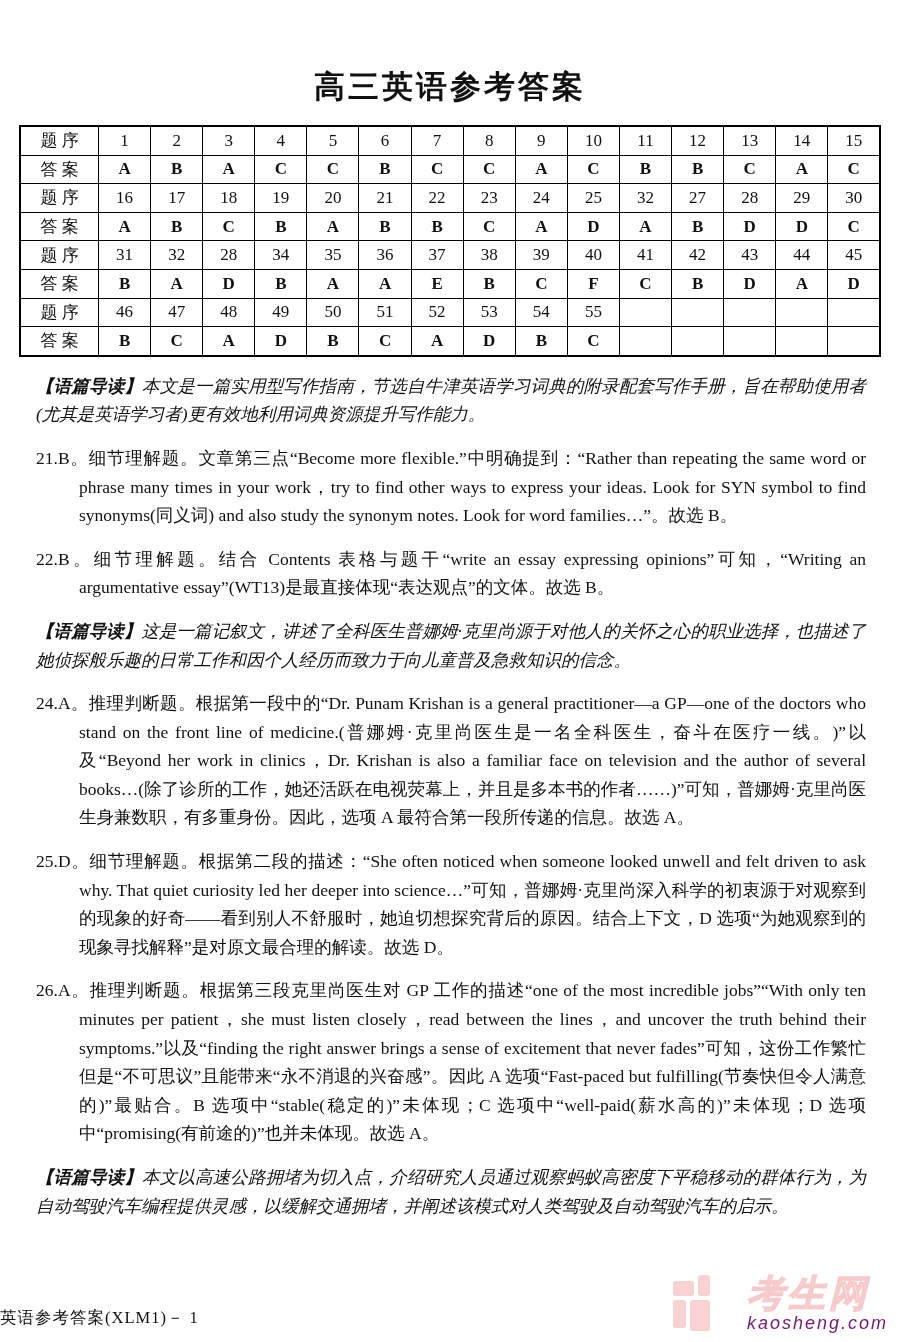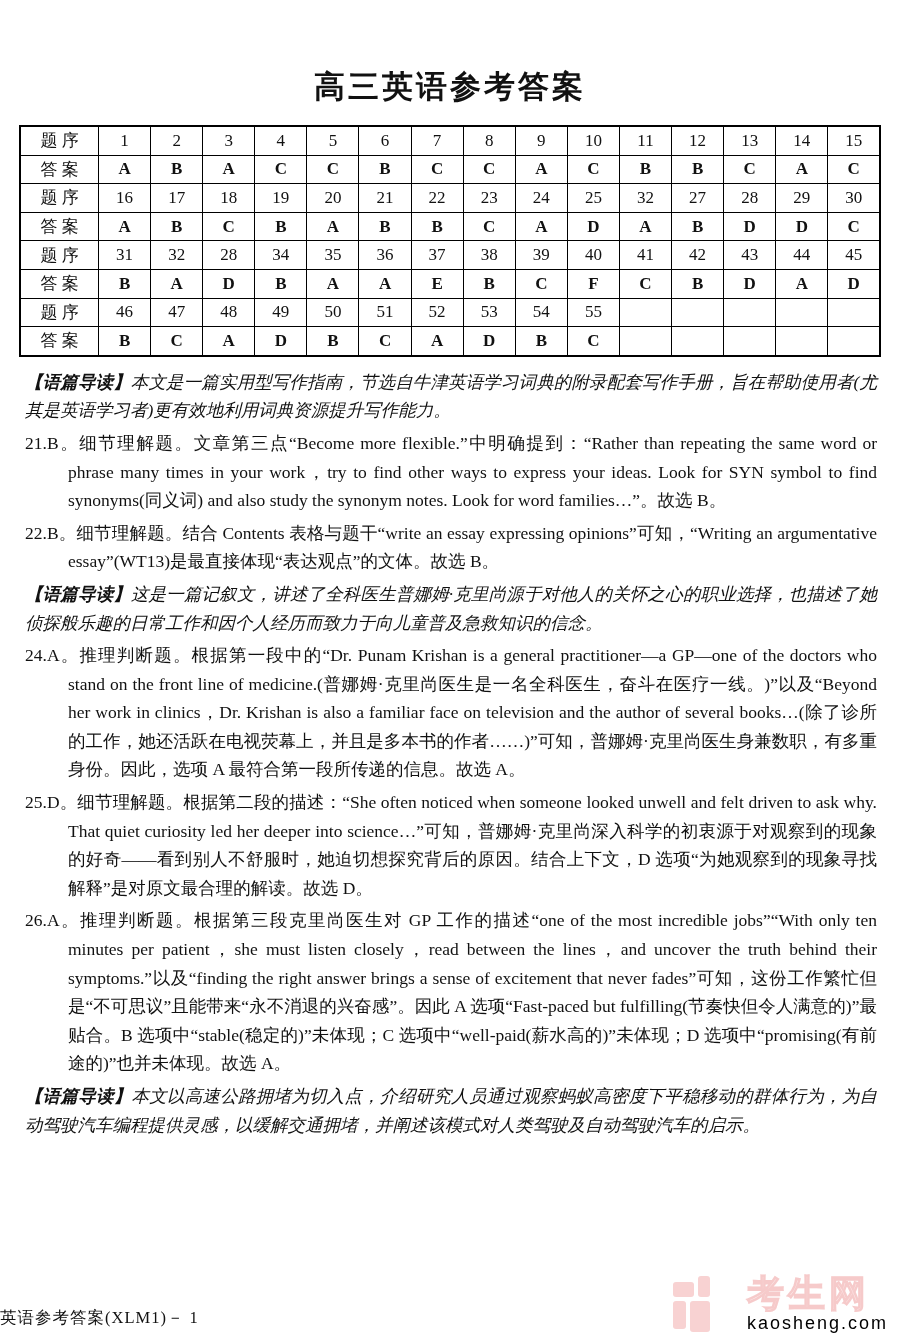--- a/index.html
+++ b/index.html
@@ -44,21 +44,21 @@
     font-weight:bold;
     font-family:"Liberation Serif","DejaVu Serif",serif;
   }
   .content{
     margin:11px 19px 0 21px;
     font-size:17.5px;
     line-height:28.6px;
     text-align:justify;
   }
   .content p{
-    margin:4px;
+    margin:15px;
   }
   .daodu .tag{
     font-weight:bold;
   }
   .daodu{
     font-style:italic;
   }
   .item{
     padding-left:43px;
     text-indent:-43px;
@@ -70,23 +70,24 @@
     width:100%;
     text-align:left;
     font-size:16.5px;
     letter-spacing:1px;
   }
   .watermark{
     position:absolute;
     right:12px;
     bottom:10px;
     display:flex;
-    align-items:flex-end;
+    align-items:flex-start;
     gap:22px;
     pointer-events:none;
+    font-style:italic;
   }
   .wm-logo{
     position:relative;
     width:52px;height:56px;
   }
   .wm-logo .blk{
     position:absolute;
     background:#f8d2d2;
     border-radius:3px;
   }
@@ -98,21 +99,21 @@
   .wm-cn{
     font-size:37px;
     font-weight:bold;
     letter-spacing:4px;
     color:#fdf0f0;
     -webkit-text-stroke:1.3px #f6caca;
   }
   .wm-en{
     font-family:"Liberation Sans","DejaVu Sans",sans-serif;
     font-size:18px;
-    color:#000000;
+    color:#701a75;
     letter-spacing:2px;
     margin-top:2px;
   }
 </style>
 </head>
 <body>
 
 <div class="page-title">高三英语参考答案</div>
 
 <table class="answers">

